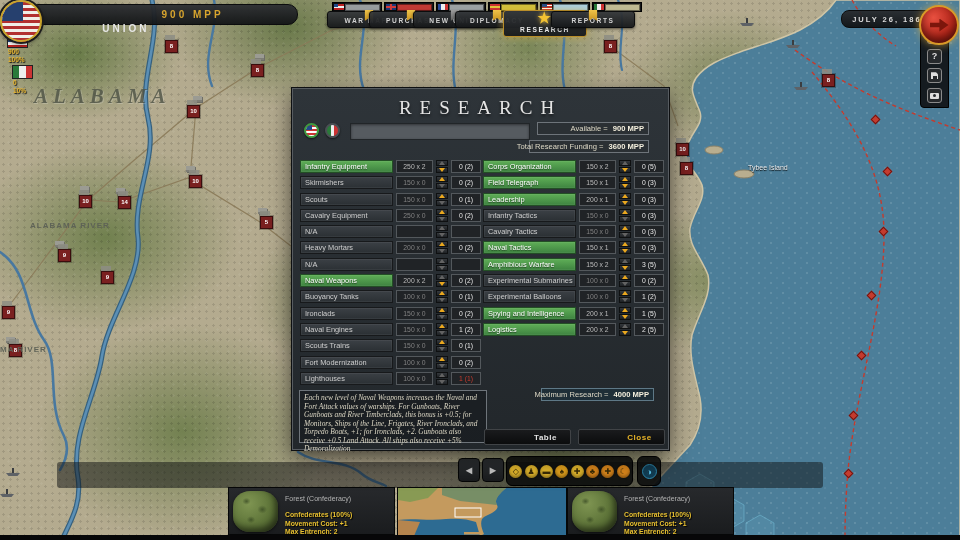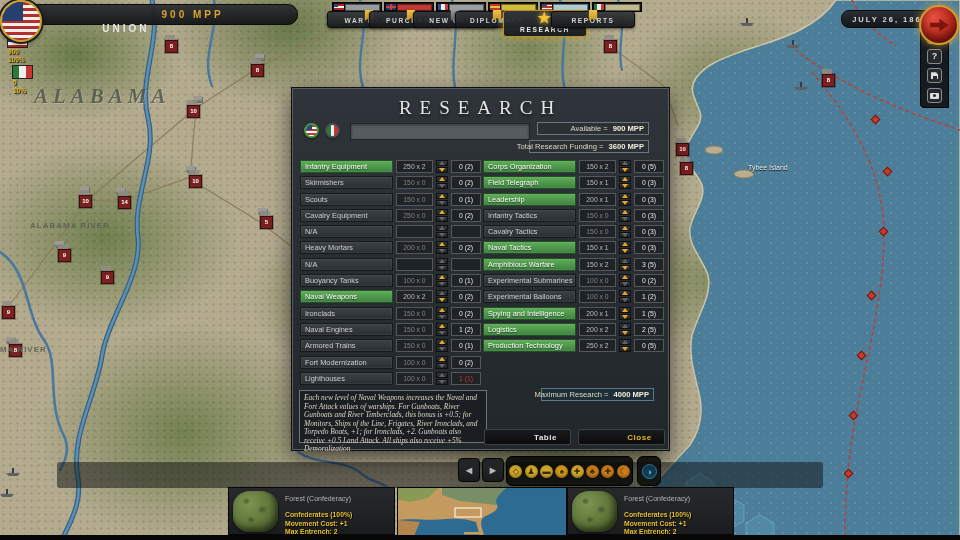--- a/index.html
+++ b/index.html
@@ -448,61 +448,61 @@
           <div class="rlabel">N/A</div>
           <div class="rcost"></div>
           <div class="rspin">
             <div class="sbtn up"></div>
             <div class="sbtn down"></div>
           </div>
           <div class="rval"></div>
         </div>
 
         <div class="rrow">
+          <div class="rlabel green">Naval Weapons</div>
+          <div class="rcost">200 x 2</div>
+          <div class="rspin">
+            <div class="sbtn up"></div>
+            <div class="sbtn down on"></div>
+          </div>
+          <div class="rval">0 (2)</div>
+        </div>
+
+        <div class="rrow">
           <div class="rlabel">Buoyancy Tanks</div>
           <div class="rcost dim">100 x 0</div>
           <div class="rspin">
             <div class="sbtn up on"></div>
             <div class="sbtn down"></div>
           </div>
           <div class="rval">0 (1)</div>
         </div>
 
         <div class="rrow">
-          <div class="rlabel green">Naval Weapons</div>
-          <div class="rcost">200 x 2</div>
-          <div class="rspin">
-            <div class="sbtn up"></div>
-            <div class="sbtn down on"></div>
-          </div>
-          <div class="rval">0 (2)</div>
-        </div>
-
-        <div class="rrow">
           <div class="rlabel">Ironclads</div>
           <div class="rcost dim">150 x 0</div>
           <div class="rspin">
             <div class="sbtn up on"></div>
             <div class="sbtn down"></div>
           </div>
           <div class="rval">0 (2)</div>
         </div>
 
         <div class="rrow">
           <div class="rlabel">Naval Engines</div>
           <div class="rcost dim">150 x 0</div>
           <div class="rspin">
             <div class="sbtn up on"></div>
             <div class="sbtn down"></div>
           </div>
           <div class="rval">1 (2)</div>
         </div>
 
         <div class="rrow">
-          <div class="rlabel">Armored Trains</div>
+          <div class="rlabel">Scouts Trains</div>
           <div class="rcost dim">150 x 0</div>
           <div class="rspin">
             <div class="sbtn up on"></div>
             <div class="sbtn down"></div>
           </div>
           <div class="rval">0 (1)</div>
         </div>
 
         <div class="rrow">
           <div class="rlabel">Fort Modernization</div>
@@ -630,29 +630,20 @@
         <div class="rrow">
           <div class="rlabel green">Logistics</div>
           <div class="rcost">200 x 2</div>
           <div class="rspin">
             <div class="sbtn up"></div>
             <div class="sbtn down on"></div>
           </div>
           <div class="rval">2 (5)</div>
         </div>
 
-        <div class="rrow">
-          <div class="rlabel green">Production Technology</div>
-          <div class="rcost">250 x 2</div>
-          <div class="rspin">
-            <div class="sbtn up"></div>
-            <div class="sbtn down on"></div>
-          </div>
-          <div class="rval">0 (5)</div>
-        </div>
 
       </div>
 
     <div class="dlg-desc">Each new level of Naval Weapons increases the Naval and Fort Attack values of warships.  For Gunboats, River Gunboats and River Timberclads, this bonus is +0.5; for Monitors, Ships of the Line, Frigates, River Ironclads, and Torpedo Boats, +1; for Ironclads, +2.  Gunboats also receive +0.5 Land Attack.  All ships also receive +5% Demoralization</div>
     <div class="dlg-stat stat-max">
       <span>Maximum Research =</span>
       <span class="sv">4000 MPP</span>
     </div>
     <div class="dlg-btn btn-table">Table</div>
     <div class="dlg-btn btn-close">Close</div>

